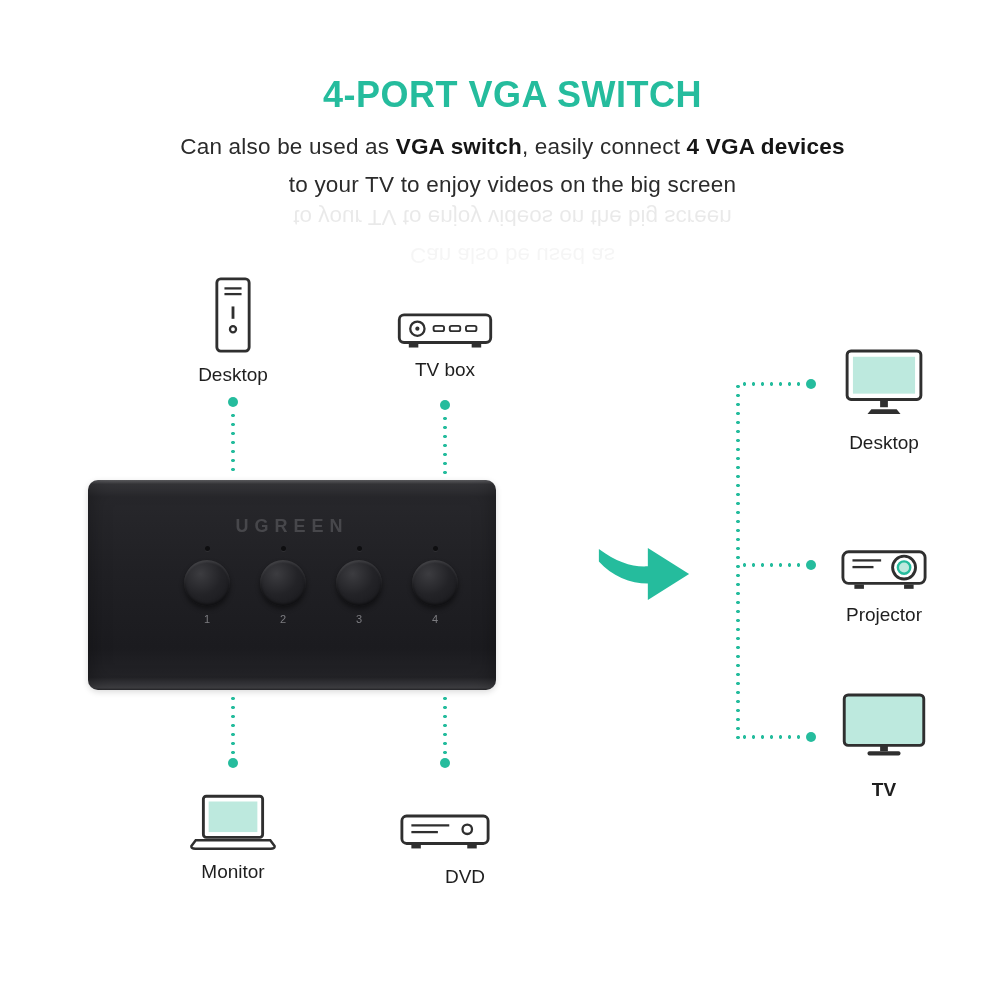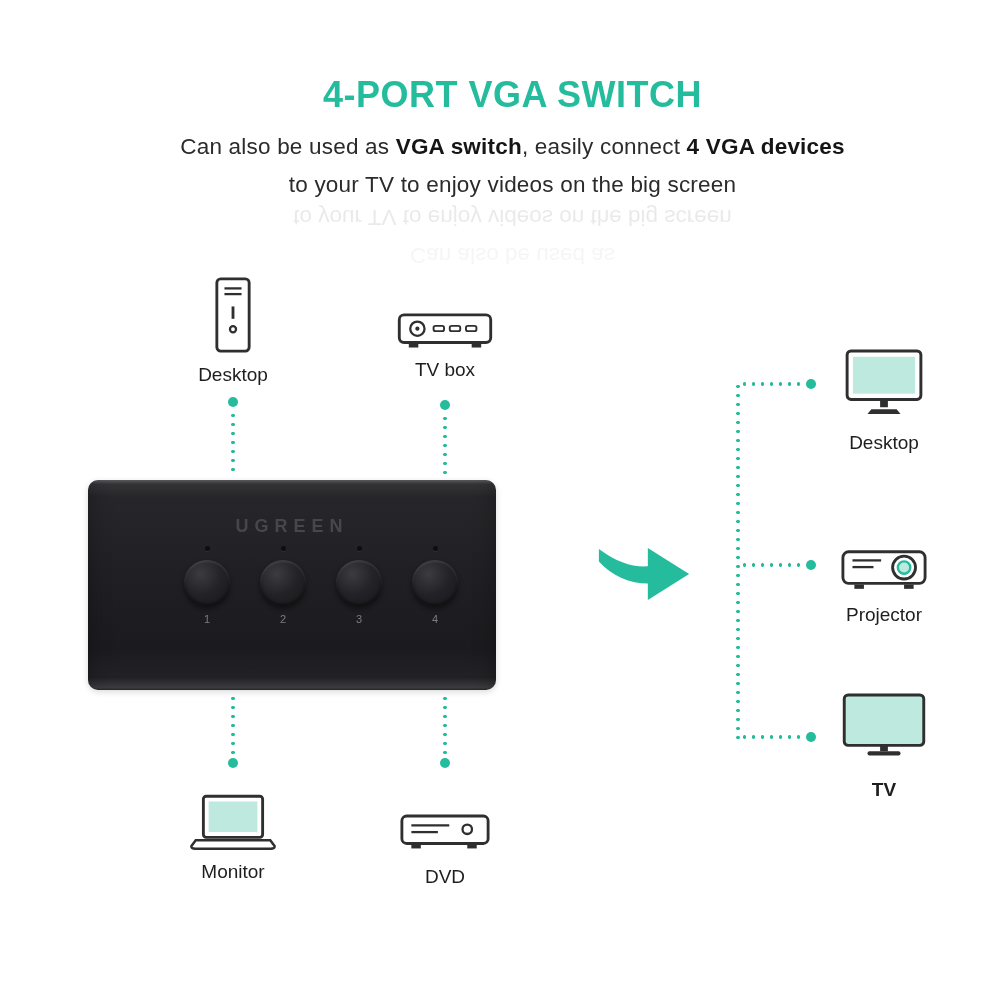--- a/index.html
+++ b/index.html
@@ -154,21 +154,21 @@
   <div class="dev-label" style="left:233px; top:845px;">Monitor</div>
 
   <svg class="icon" style="left:400px; top:798px;" width="90" height="40" viewBox="0 0 95 42">
     <rect x="2" y="2" width="91" height="29" rx="5" fill="#ffffff" stroke="#2f2f2f" stroke-width="3"></rect>
     <line x1="12" y1="12" x2="52" y2="12" stroke="#2f2f2f" stroke-width="2.4"></line>
     <line x1="12" y1="19" x2="40" y2="19" stroke="#2f2f2f" stroke-width="2.4"></line>
     <circle cx="71" cy="16" r="5" fill="none" stroke="#2f2f2f" stroke-width="2.4"></circle>
     <line x1="12" y1="34" x2="22" y2="34" stroke="#2f2f2f" stroke-width="4.5"></line>
     <line x1="71" y1="34" x2="81" y2="34" stroke="#2f2f2f" stroke-width="4.5"></line>
   </svg>
-  <div class="dev-label" style="left:445px; top:850px;">DVD</div>
+  <div class="dev-label" style="left:465px; top:850px;">DVD</div>
 
   <svg class="icon" style="left:596px; top:516px;" width="96" height="84" viewBox="0 0 100 84">
     <path d="M3 16 C 22 30 38 35 54 34 L54 15 L97 42 L54 69 L54 52 C 36 52 16 44 3 29 Z" fill="#25bc9d"></path>
   </svg>
 
   <div class="dots-v" style="left:736px; top:366px; height:358px;"></div>
   <div class="dots-h" style="left:740px; top:366px; width:62px;"></div>
   <div class="dot" style="left:806px; top:363px;"></div>
   <div class="dots-h" style="left:740px; top:547px; width:62px;"></div>
   <div class="dot" style="left:806px; top:544px;"></div>

